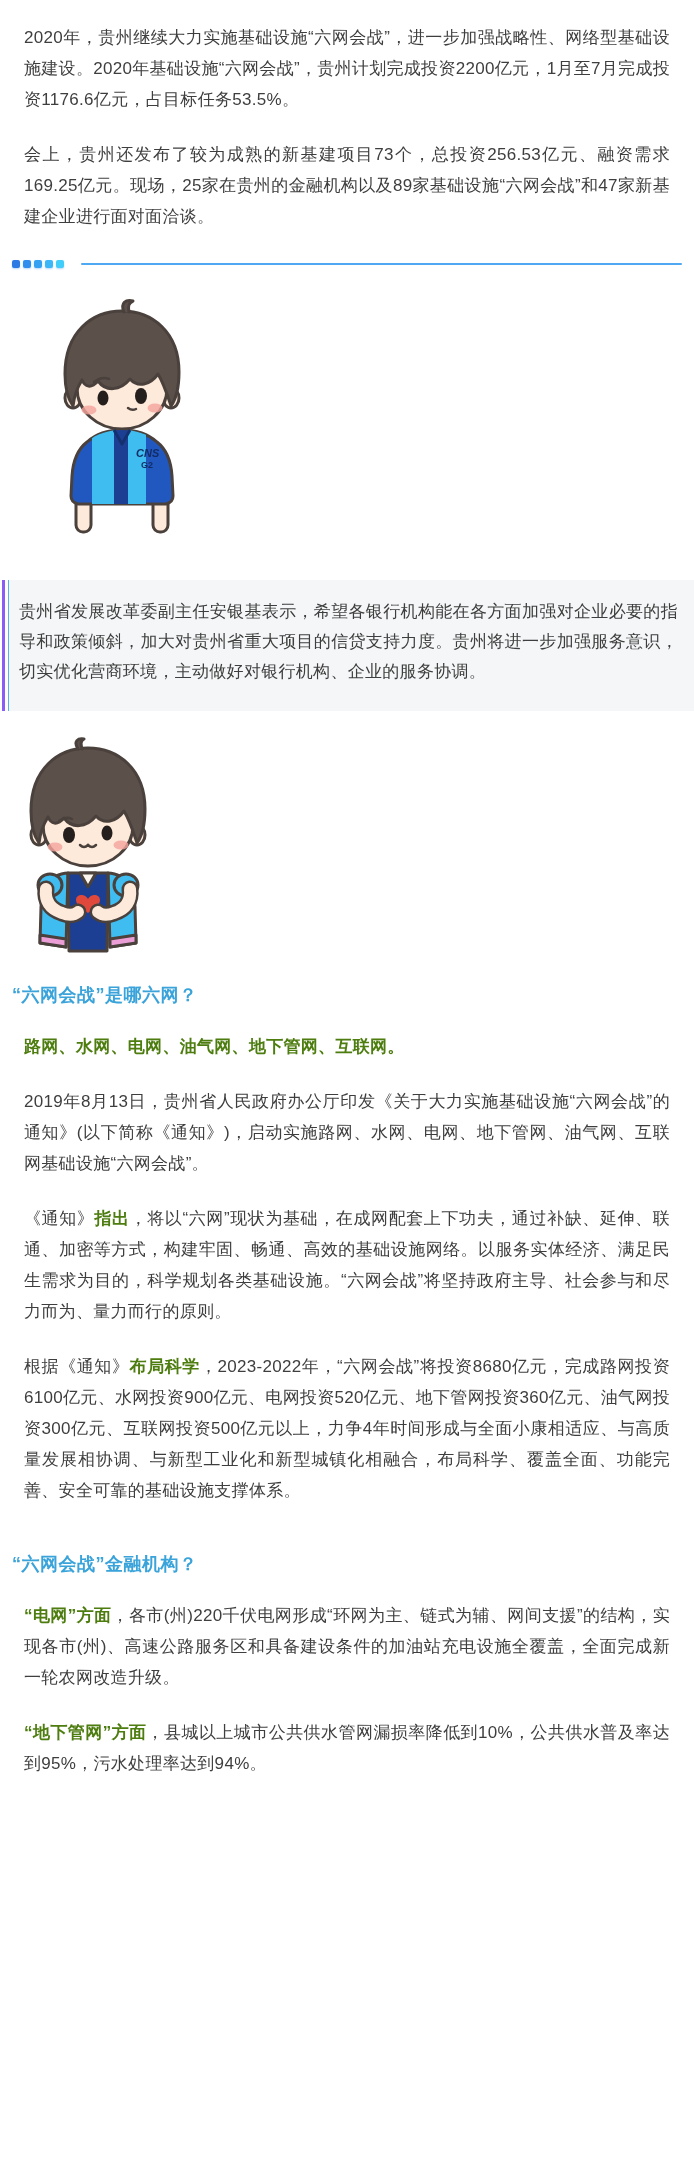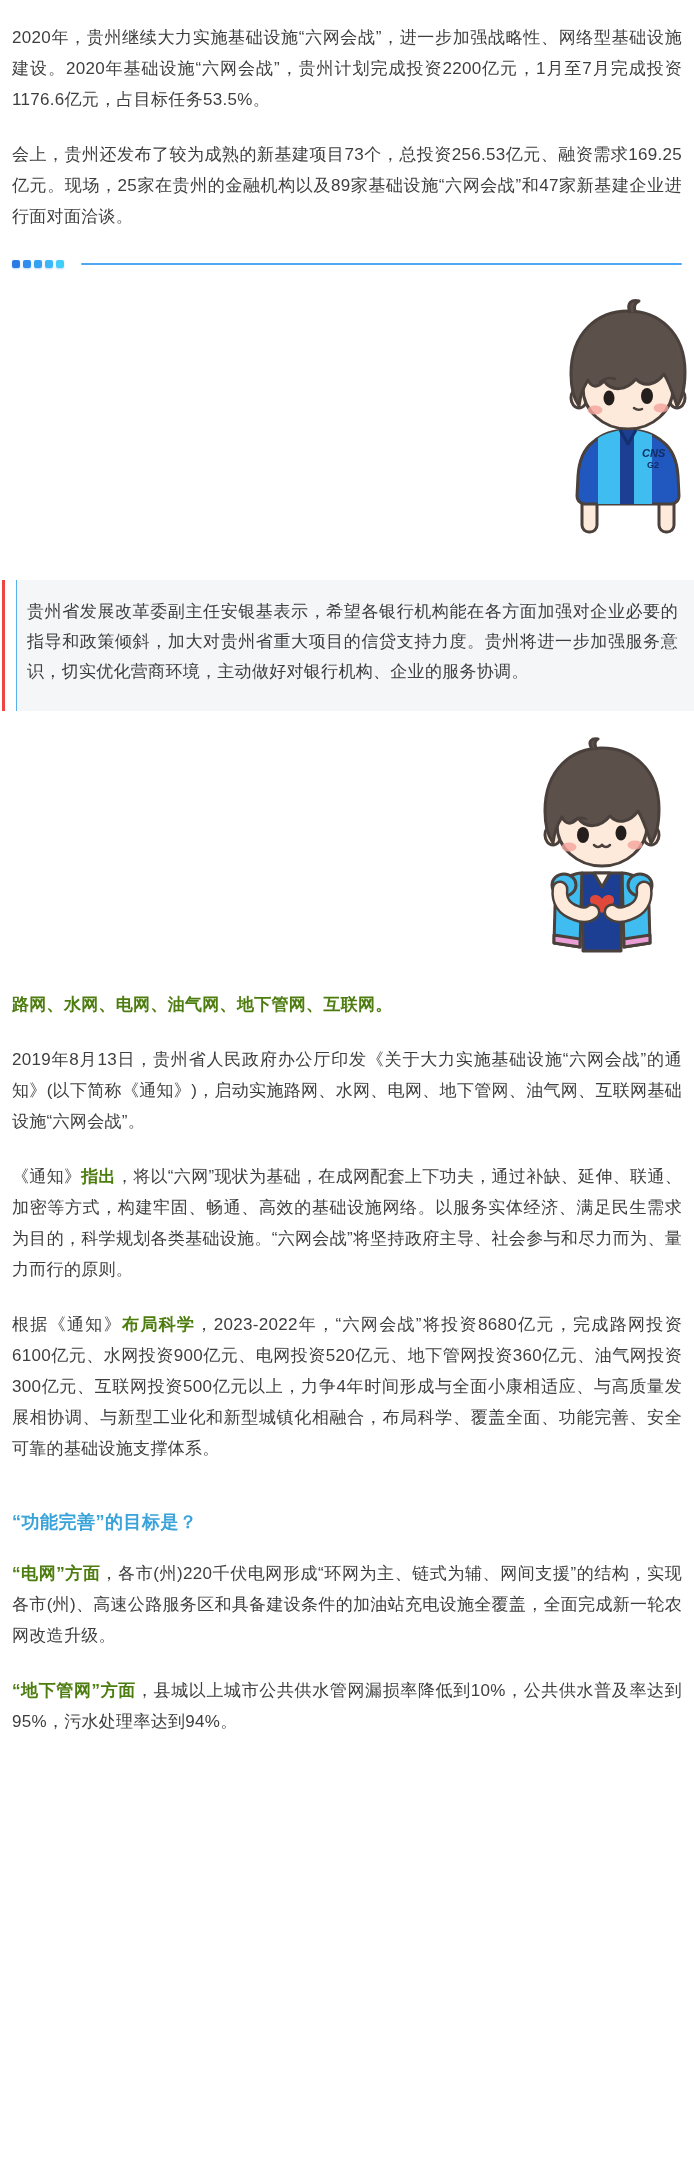--- a/index.html
+++ b/index.html
@@ -7,45 +7,45 @@
     width:694px;
     font-family:"Liberation Sans","DejaVu Sans",sans-serif;
     color:#3e3e3e;
     -webkit-font-smoothing:antialiased;
   }
   .article{padding:22px 12px 26px;}
   .p{
     font-size:17px;
     line-height:31px;
     text-align:justify;
-    margin:24px 0 0;
+    margin:24px 12px 0;
     letter-spacing:.3px;
   }
   .p.first{margin-top:0;}
   .p strong{font-weight:bold;color:#4d7c0f;}
 
   
   .divider{display:flex;align-items:center;margin:26px 0 0;height:12px;}
   .sq{width:8px;height:8px;border-radius:2px;margin-right:3px;box-shadow:0 1px 2px rgba(45,140,240,.35);}
   .sq1{background:#2b7ae4;}
   .sq2{background:#2f8dee;}
   .sq3{background:#35a1f3;}
   .sq4{background:#3bb6f7;}
   .sq5{background:#41cdfa;}
   .divider-line{flex:1;height:2px;margin-left:14px;background:#4fa8f2;border-radius:1px;}
 
   
-  .illus{display:flex;justify-content:flex-end;margin:26px 0 0;}
+  .illus{display:flex;justify-content:flex-start;margin:26px 0 0;}
   .illus-1 svg{transform:translateX(28px);}
 
   
   .quote{
     margin:44px -12px 0 -10px;
-    border-left:3px solid #ef4444;
-    padding-left:11px;
+    border-left:3px solid #8b5cf6;
+    padding-left:3px;
   }
   .quote-inner{
     border-left:1px solid #58b0ea;
     background:#f5f6f7;
     padding:17px 16px 24px 10px;
   }
   .quote-inner p{
     margin:0;font-size:17px;line-height:30px;text-align:justify;color:#3e3e3e;letter-spacing:.3px;
   }
 
@@ -156,23 +156,24 @@
 
       <path d="M47,84 Q54,79 60,82" fill="none" stroke="#4a403c" stroke-width="2.5" stroke-linecap="round"></path>
       <ellipse cx="57" cy="98" rx="6" ry="8" fill="#241f1d"></ellipse>
       <ellipse cx="95" cy="96" rx="5.5" ry="7.5" fill="#241f1d"></ellipse>
       <ellipse cx="43" cy="110" rx="7.5" ry="4.5" fill="#f4a49c" opacity=".8"></ellipse>
       <ellipse cx="109" cy="108" rx="7.5" ry="4.5" fill="#f4a49c" opacity=".8"></ellipse>
       <path d="M68,108 q4,4 8,0 q4,4 8,0" fill="none" stroke="#4a403c" stroke-width="2.5" stroke-linecap="round"></path>
     </svg>
   </div>
 
+  <h2 class="sec-h tight">“六网会战”是哪六网？</h2>
   <p class="p"><span></span><strong>路网、水网、电网、油气网、地下管网、互联网。</strong><span></span></p>
   <p class="p"><span>2019年8月13日，贵州省人民政府办公厅印发《关于大力实施基础设施“六网会战”的通知》(以下简称《通知》)，启动实施路网、水网、电网、地下管网、油气网、互联网基础设施“六网会战”。</span><strong></strong><span></span></p>
 
   <p class="p"><span>《通知》</span><strong>指出</strong><span>，将以“六网”现状为基础，在成网配套上下功夫，通过补缺、延伸、联通、加密等方式，构建牢固、畅通、高效的基础设施网络。以服务实体经济、满足民生需求为目的，科学规划各类基础设施。“六网会战”将坚持政府主导、社会参与和尽力而为、量力而行的原则。</span></p>
   <p class="p"><span>根据《通知》</span><strong>布局科学</strong><span>，2023-2022年，“六网会战”将投资8680亿元，完成路网投资6100亿元、水网投资900亿元、电网投资520亿元、地下管网投资360亿元、油气网投资300亿元、互联网投资500亿元以上，力争4年时间形成与全面小康相适应、与高质量发展相协调、与新型工业化和新型城镇化相融合，布局科学、覆盖全面、功能完善、安全可靠的基础设施支撑体系。</span></p>
 
-  <h2 class="sec-h">“功能完善”的目标是？</h2>
+  <h2 class="sec-h">“六网会战”金融机构？</h2>
   <p class="p"><span></span><strong>“电网”方面</strong><span>，各市(州)220千伏电网形成“环网为主、链式为辅、网间支援”的结构，实现各市(州)、高速公路服务区和具备建设条件的加油站充电设施全覆盖，全面完成新一轮农网改造升级。</span></p>
   <p class="p"><span></span><strong>“地下管网”方面</strong><span>，县城以上城市公共供水管网漏损率降低到10%，公共供水普及率达到95%，污水处理率达到94%。</span></p>
 
 </div>
 
 </body></html>

